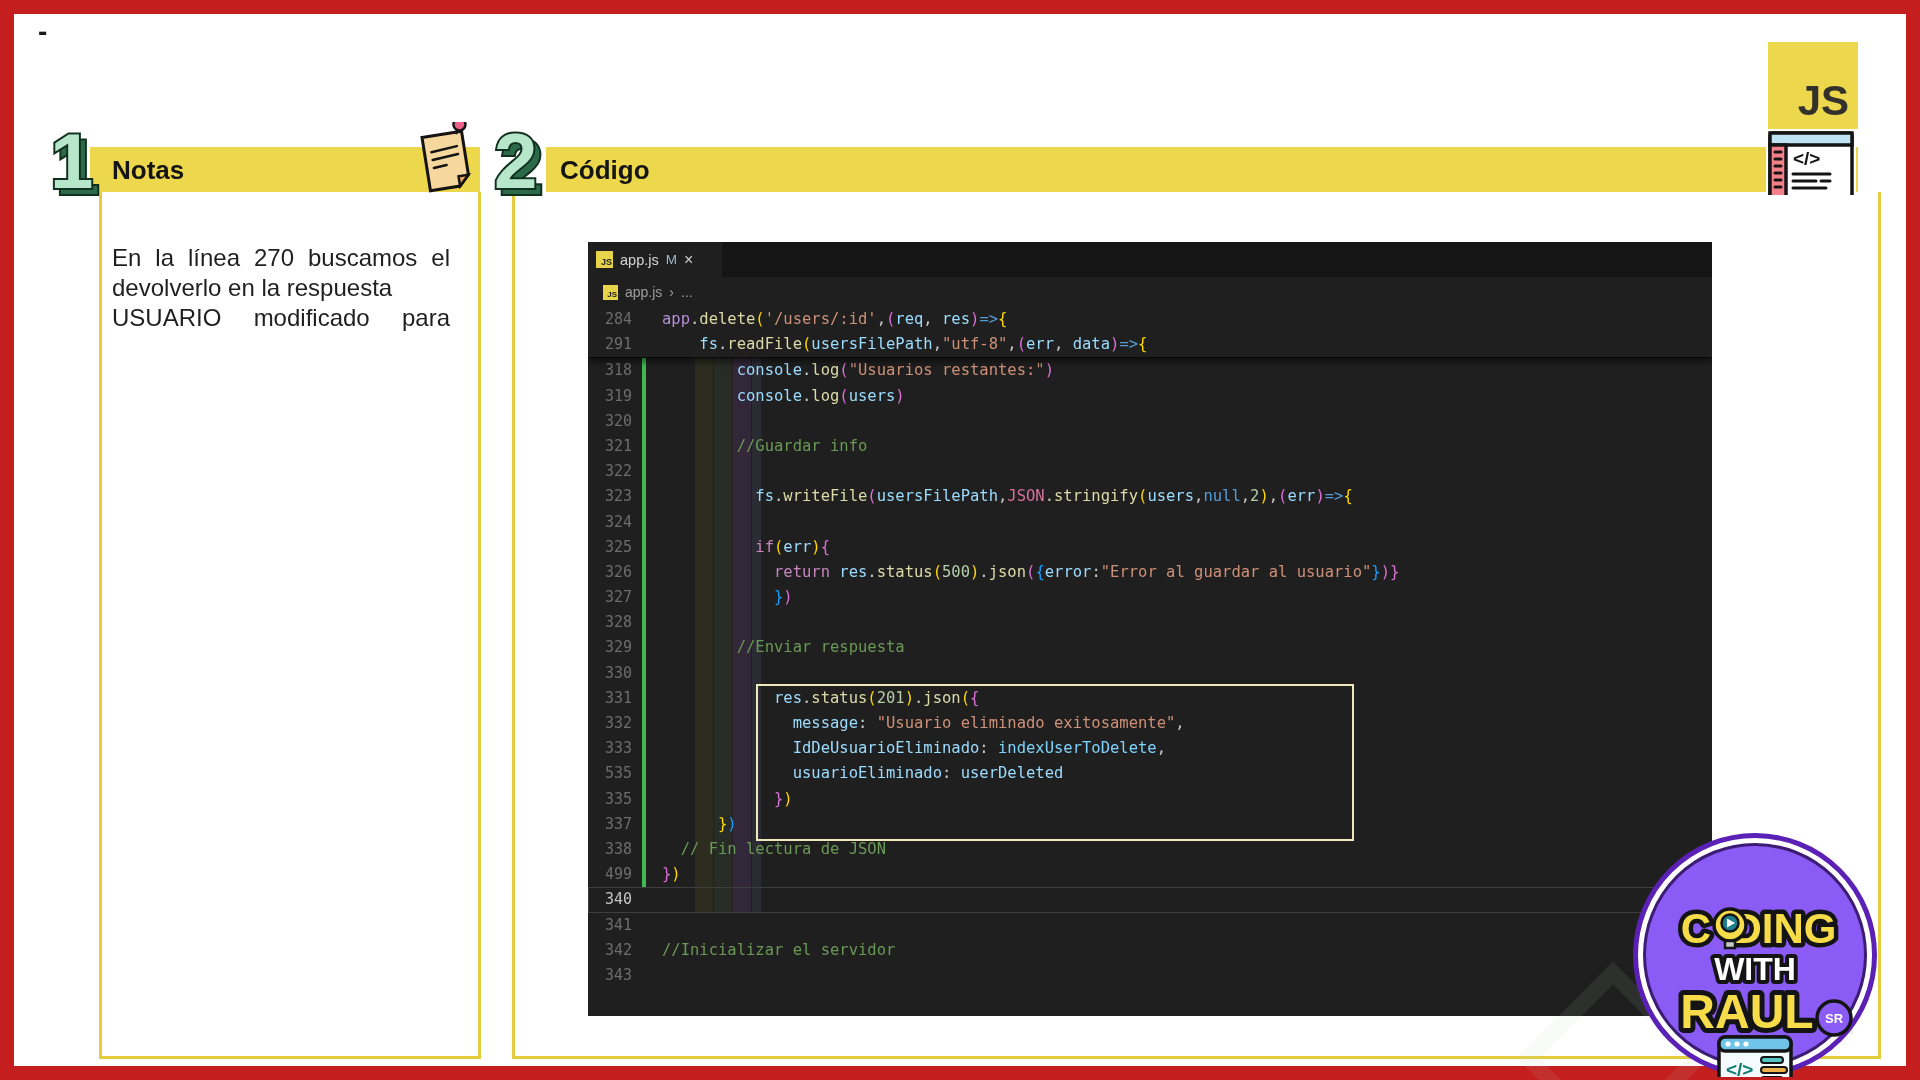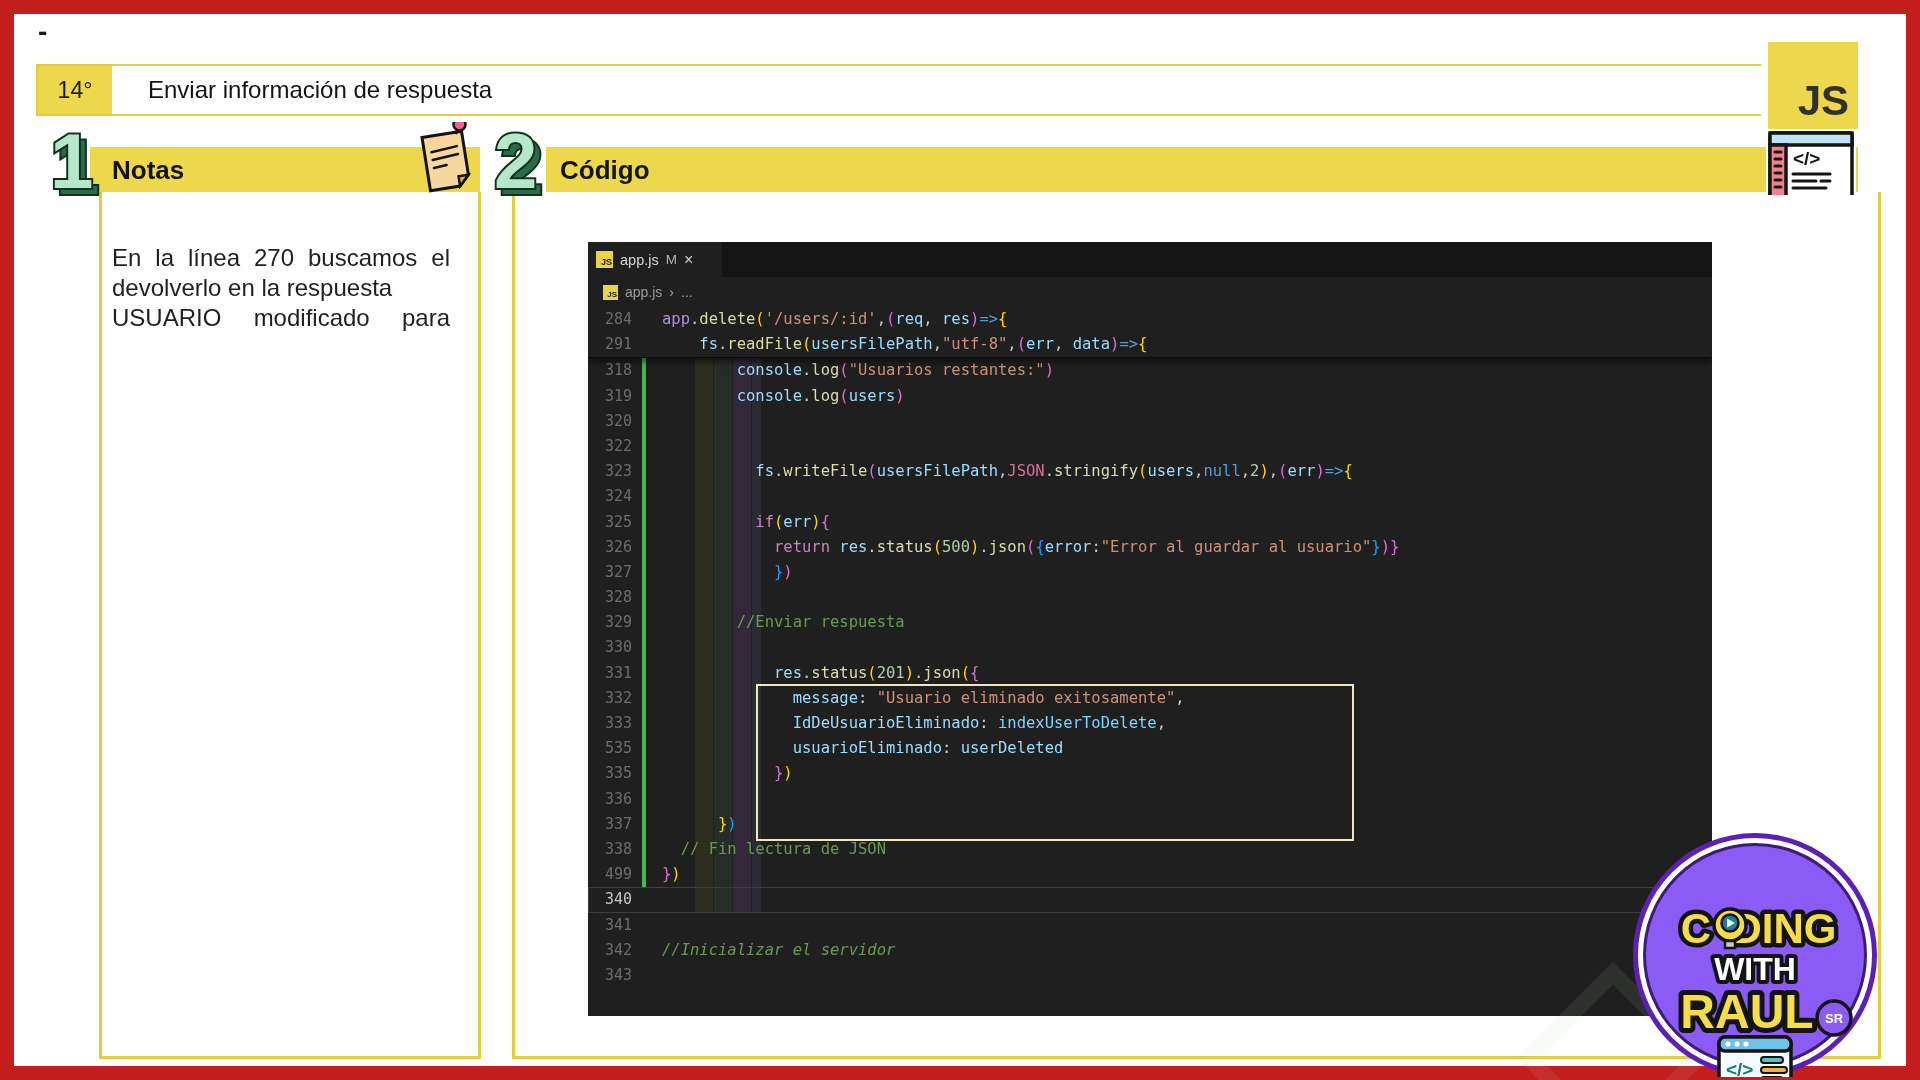--- a/index.html
+++ b/index.html
@@ -87,24 +87,20 @@
   .logo svg{position:absolute;inset:0;}
 </style>
 </head>
 <body>
 
 <div class="stage">
   <div class="inner"></div>
 
   <div class="abs dash">-</div>
 
-  <div class="abs titlebar">
-    <div class="lesson-num">14°</div>
-    <div class="title-text">Enviar información de respuesta</div>
-  </div>
 
   <div class="abs js-badge">JS</div>
   <div class="abs browser-icon-top">
     <svg viewBox="0 0 86 64" width="86" height="64">
       <rect x="2" y="2" width="82" height="74" rx="3" fill="#ffffff" stroke="#141414" stroke-width="3.5"></rect>
       <rect x="2" y="2" width="82" height="12" fill="#bfe3f2" stroke="#141414" stroke-width="3.5"></rect>
       <rect x="2" y="14" width="16" height="62" fill="#f4808a" stroke="#141414" stroke-width="3.5"></rect>
       <g stroke="#141414" stroke-width="3" stroke-linecap="round">
         <line x1="7" y1="21" x2="13" y2="21"></line>
           <line x1="7" y1="28" x2="13" y2="28"></line>
@@ -209,20 +205,25 @@
           <div class="ln">319</div>
           <div class="gut m"></div>
           <span class="cl"><span style="color: rgb(204, 204, 204);">        </span><span style="color: rgb(156, 220, 254);">console</span><span style="color: rgb(204, 204, 204);">.</span><span style="color: rgb(220, 220, 170);">log</span><span style="color: rgb(218, 112, 214);">(</span><span style="color: rgb(156, 220, 254);">users</span><span style="color: rgb(218, 112, 214);">)</span></span>
         </div>
         <div class="row">
           <div class="ln">320</div>
           <div class="gut m"></div>
           <span class="cl"></span>
         </div>
         <div class="row">
+          <div class="ln">321</div>
+          <div class="gut m"></div>
+          <span class="cl"><span style="color: rgb(204, 204, 204);">        </span><span style="color: rgb(106, 153, 85);">//Guardar info</span></span>
+        </div>
+        <div class="row">
           <div class="ln">322</div>
           <div class="gut m"></div>
           <span class="cl"></span>
         </div>
         <div class="row">
           <div class="ln">323</div>
           <div class="gut m"></div>
           <span class="cl"><span style="color: rgb(204, 204, 204);">          </span><span style="color: rgb(156, 220, 254);">fs</span><span style="color: rgb(204, 204, 204);">.</span><span style="color: rgb(220, 220, 170);">writeFile</span><span style="color: rgb(218, 112, 214);">(</span><span style="color: rgb(156, 220, 254);">usersFilePath</span><span style="color: rgb(204, 204, 204);">,</span><span style="color: rgb(214, 113, 154);">JSON</span><span style="color: rgb(204, 204, 204);">.</span><span style="color: rgb(220, 220, 170);">stringify</span><span style="color: rgb(255, 215, 0);">(</span><span style="color: rgb(156, 220, 254);">users</span><span style="color: rgb(204, 204, 204);">,</span><span style="color: rgb(86, 156, 214);">null</span><span style="color: rgb(204, 204, 204);">,</span><span style="color: rgb(181, 206, 168);">2</span><span style="color: rgb(255, 215, 0);">)</span><span style="color: rgb(204, 204, 204);">,</span><span style="color: rgb(218, 112, 214);">(</span><span style="color: rgb(156, 220, 254);">err</span><span style="color: rgb(218, 112, 214);">)</span><span style="color: rgb(86, 156, 214);">=&gt;</span><span style="color: rgb(255, 215, 0);">{</span></span>
         </div>
         <div class="row">
@@ -277,25 +278,20 @@
         </div>
         <div class="row">
           <div class="ln">535</div>
           <div class="gut m"></div>
           <span class="cl"><span style="color: rgb(204, 204, 204);">              </span><span style="color: rgb(156, 220, 254);">usuarioEliminado</span><span style="color: rgb(204, 204, 204);">:</span><span style="color: rgb(204, 204, 204);"> </span><span style="color: rgb(156, 220, 254);">userDeleted</span></span>
         </div>
         <div class="row">
           <div class="ln">335</div>
           <div class="gut m"></div>
           <span class="cl"><span style="color: rgb(204, 204, 204);">            </span><span style="color: rgb(218, 112, 214);">}</span><span style="color: rgb(255, 215, 0);">)</span></span>
-        </div>
-        <div class="row">
-          <div class="ln">336</div>
-          <div class="gut m"></div>
-          <span class="cl"></span>
         </div>
         <div class="row">
           <div class="ln">337</div>
           <div class="gut m"></div>
           <span class="cl"><span style="color: rgb(204, 204, 204);">      </span><span style="color: rgb(255, 215, 0);">}</span><span style="color: rgb(23, 159, 255);">)</span></span>
         </div>
         <div class="row">
           <div class="ln">338</div>
           <div class="gut m"></div>
           <span class="cl"><span style="color: rgb(204, 204, 204);">  </span><span style="color: rgb(106, 153, 85);">// Fin lectura de JSON</span></span>
@@ -311,21 +307,21 @@
           <span class="cl"></span>
         </div>
         <div class="row">
           <div class="ln">341</div>
           <div class="gut"></div>
           <span class="cl"></span>
         </div>
         <div class="row">
           <div class="ln">342</div>
           <div class="gut"></div>
-          <span class="cl"><span style="color: rgb(106, 153, 85); font-style: italic;">//Inicializar el servidor</span></span>
+          <span class="cl"><span style="color: rgb(106, 153, 85);">//Inicializar el servidor</span></span>
         </div>
         <div class="row">
           <div class="ln">343</div>
           <div class="gut"></div>
           <span class="cl"></span>
         </div>
       </div>
     <div class="hlbox"></div>
   </div>
 

